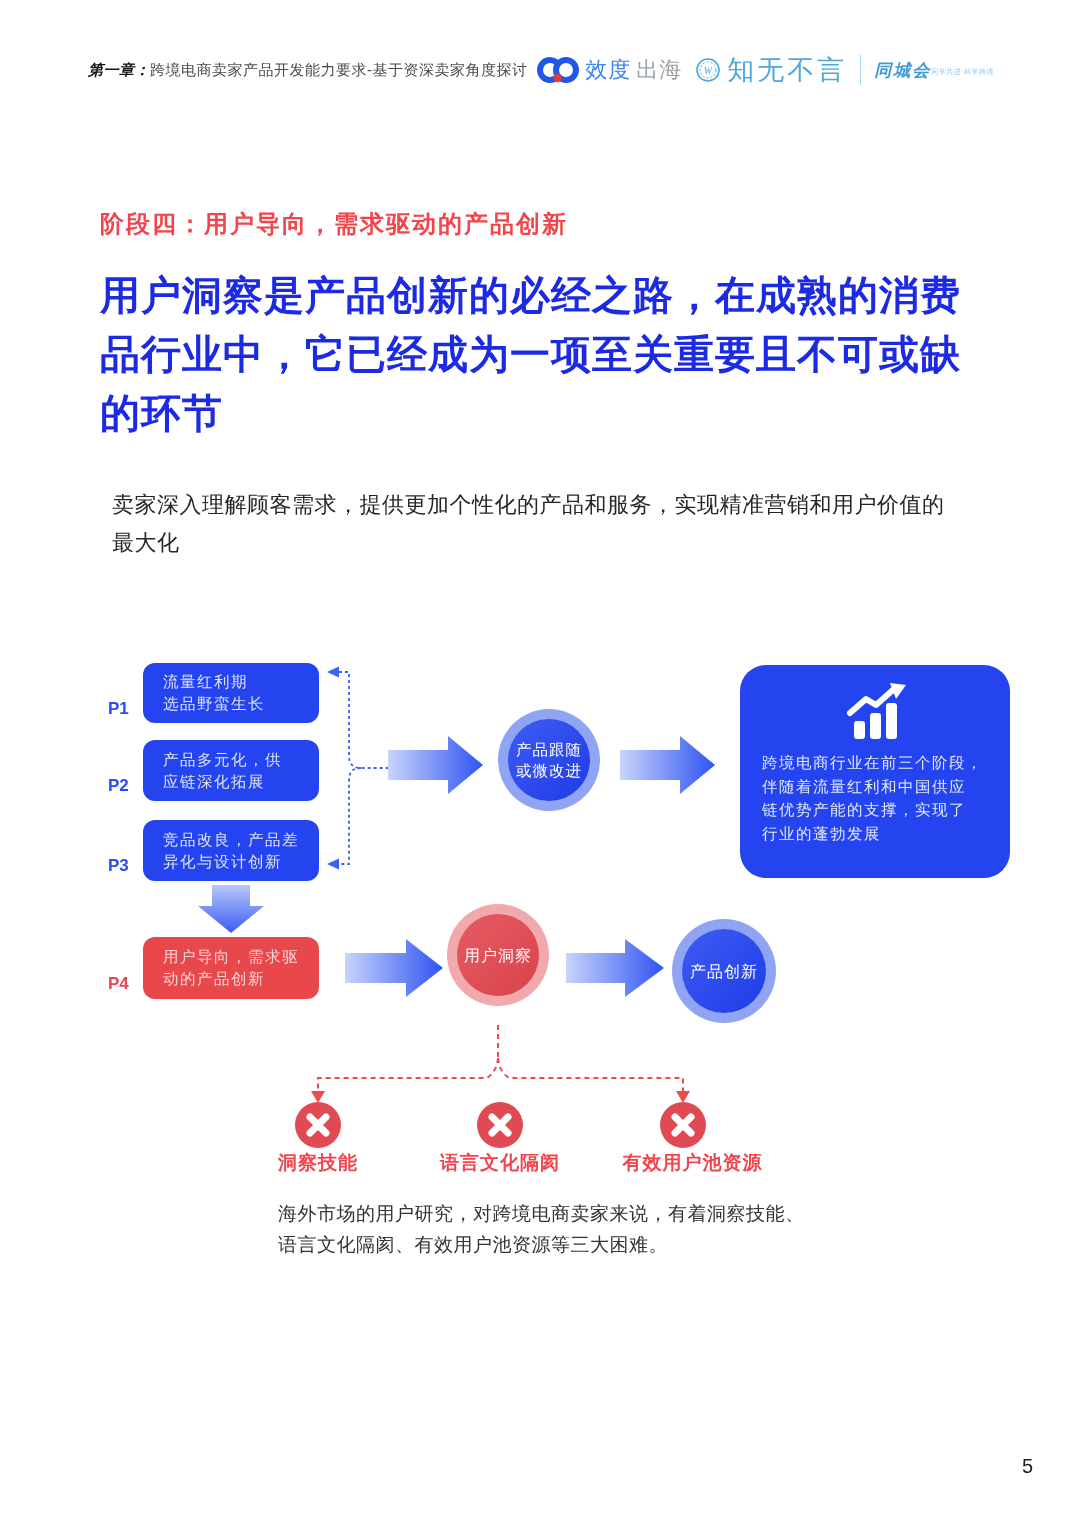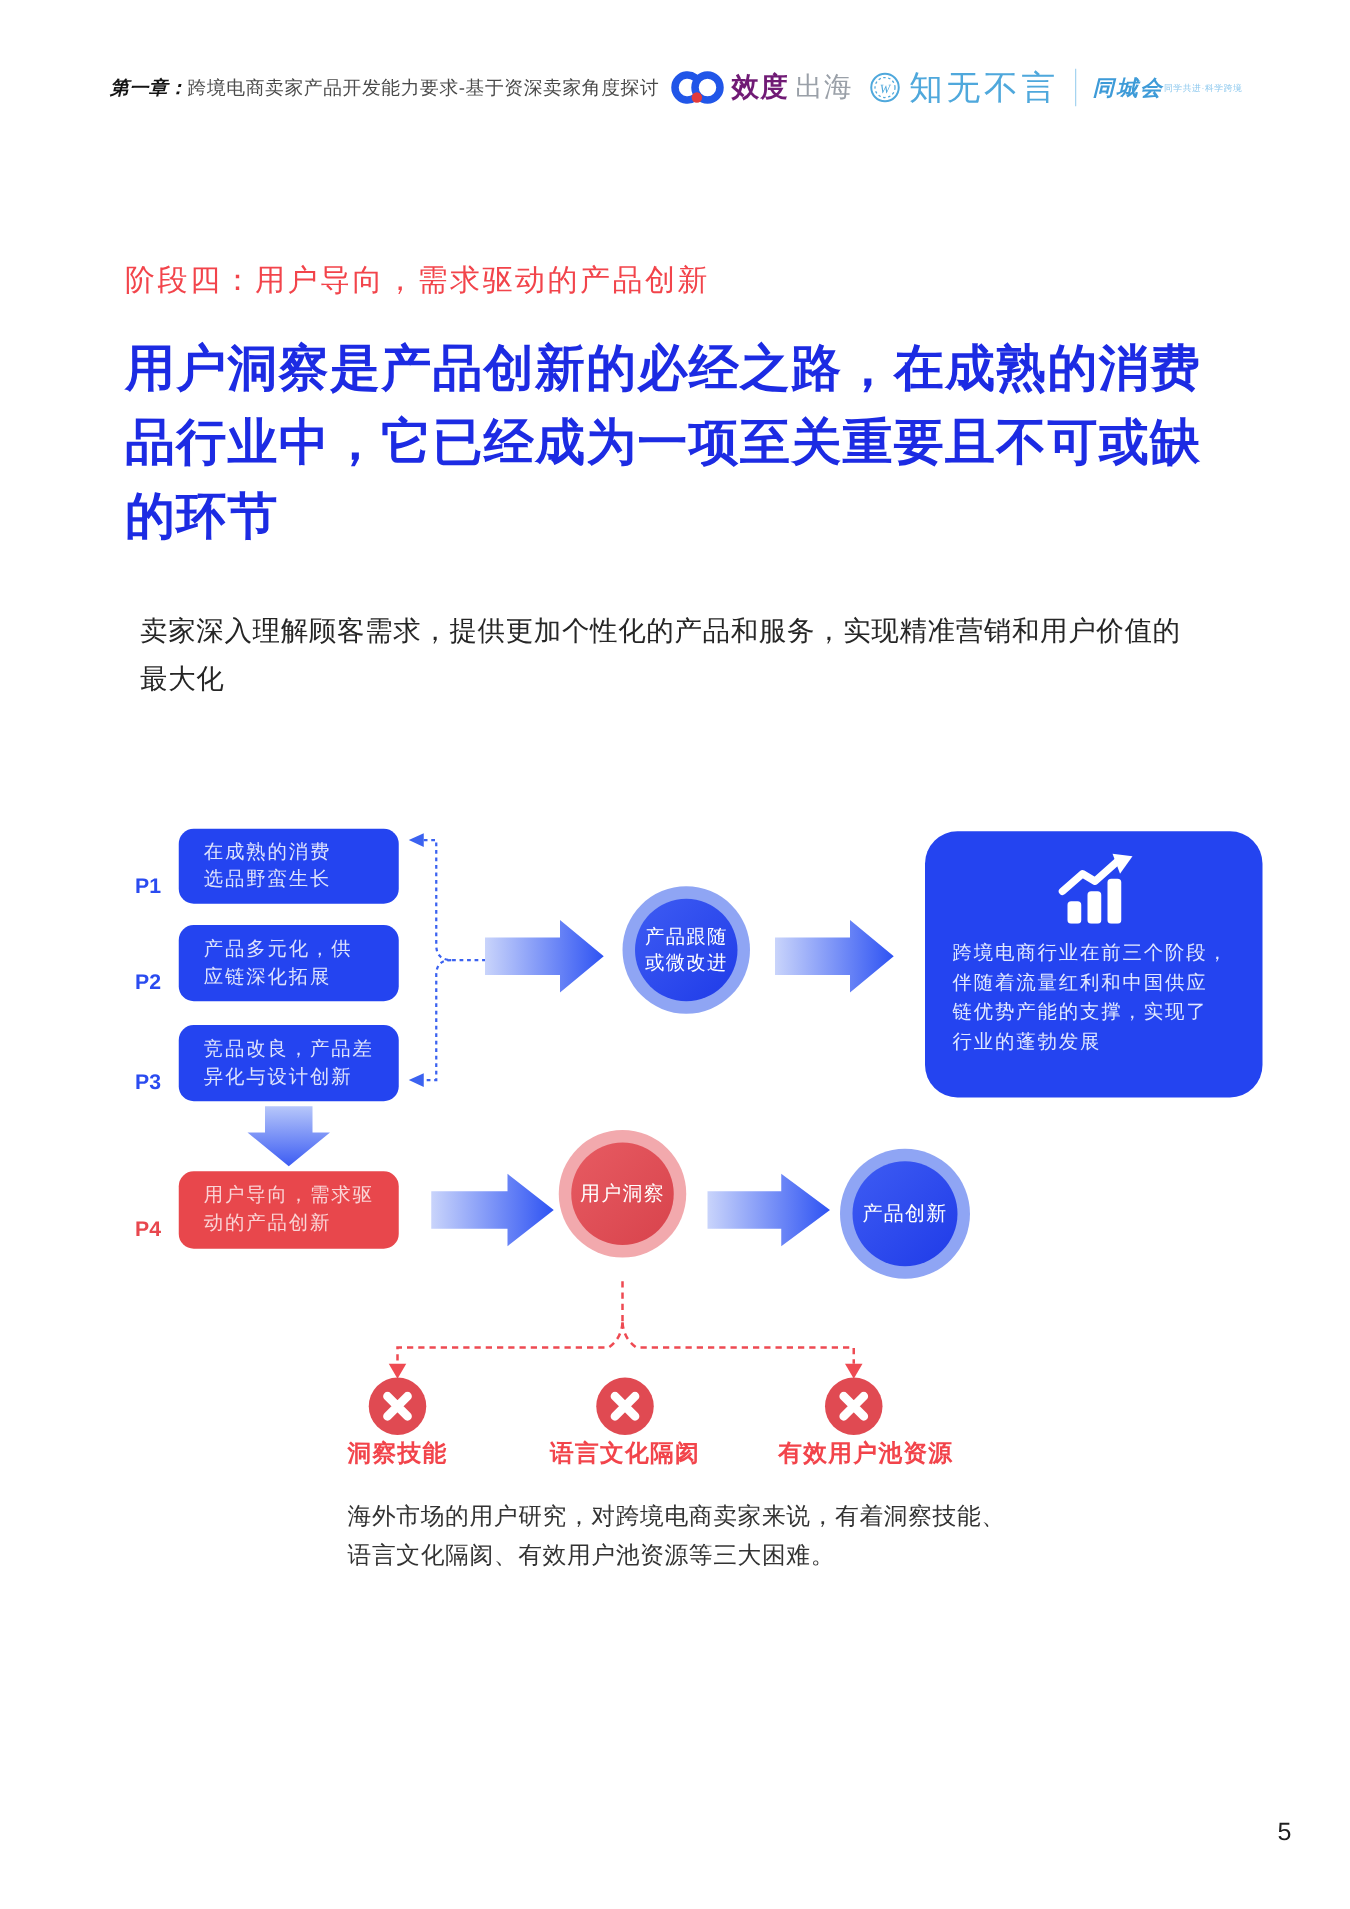--- a/index.html
+++ b/index.html
@@ -6,30 +6,30 @@
   .page{
     position:relative;width:1080px;height:1527px;margin:0 auto;background:#ffffff;
     font-family:"Liberation Sans",sans-serif;overflow:hidden;
   }
   
   .hdr{position:absolute;top:52px;left:88px;right:86px;display:flex;justify-content:space-between;align-items:center;}
   .chapter{font-size:15px;color:#4a4a4a;letter-spacing:.5px;}
   .chapter .pre{font-weight:bold;color:#141414;font-style:italic;}
   .brands{display:flex;align-items:center;gap:13px;}
   .co-wrap{display:flex;align-items:center;gap:5px;}
-  .co-name{font-size:22px;font-weight:bold;color:#701a75;letter-spacing:1px;}
+  .co-name{font-size:22px;font-weight:normal;color:#3b82f6;letter-spacing:1px;}
   .co-suffix{font-size:22px;color:#9AA0A8;letter-spacing:1px;font-weight:400;}
   .zw-wrap{display:flex;align-items:center;gap:6px;}
   .zw-name{font-size:27px;color:#4FA8DC;letter-spacing:3px;}
   .brand-div{width:1px;height:30px;background:#A6D4F0;}
   .tch{display:flex;flex-direction:row;align-items:center;line-height:1;}
   .tch-name{font-size:17px;font-weight:bold;font-style:italic;color:#3E9BD8;letter-spacing:2px;}
   .tch-tag{font-size:7px;color:#8CC8EE;margin-top:3px;letter-spacing:.5px;}
   
-  .kicker{position:absolute;left:100px;top:208px;font-size:24px;font-weight:normal;color:#F2444B;letter-spacing:2px;}
+  .kicker{position:absolute;left:100px;top:208px;font-size:24px;font-weight:bold;color:#F2444B;letter-spacing:2px;}
   .title{position:absolute;left:100px;top:266px;width:900px;font-size:40px;font-weight:bold;color:#1C2BE3;
          line-height:59px;letter-spacing:1px;white-space:pre-line;}
   .lead{position:absolute;left:112px;top:486px;width:900px;font-size:22px;color:#262626;line-height:38px;
         letter-spacing:.5px;white-space:pre-line;}
   
   .diagram{position:absolute;left:0;top:640px;width:1080px;height:680px;}
   .overlay{position:absolute;left:0;top:0;pointer-events:none;}
   .stage-label{position:absolute;left:108px;width:34px;font-size:17px;font-weight:bold;margin-top:16px;}
   .lbl-blue{color:#2A4BF0;}
   .lbl-red{color:#E8474E;}
@@ -133,21 +133,21 @@
       <polygon points="311,451 325,451 318,463" fill="#EE4A52"></polygon>
       <polygon points="676,451 690,451 683,463" fill="#EE4A52"></polygon>
     </svg>
 
     <div class="stage-label lbl-blue" style="top:43px">P1</div>
     <div class="stage-label lbl-blue" style="top:120px">P2</div>
     <div class="stage-label lbl-blue" style="top:200px">P3</div>
     <div class="stage-label lbl-red" style="top:318px">P4</div>
 
     <div class="stage-box box-blue" style="top:23px;height:60px">
-      <span class="stage-text">在成熟的消费
+      <span class="stage-text">流量红利期
 选品野蛮生长</span>
     </div>
     <div class="stage-box box-blue" style="top:100px;height:61px">
       <span class="stage-text">产品多元化，供
 应链深化拓展</span>
     </div>
     <div class="stage-box box-blue" style="top:180px;height:61px">
       <span class="stage-text">竞品改良，产品差
 异化与设计创新</span>
     </div>

